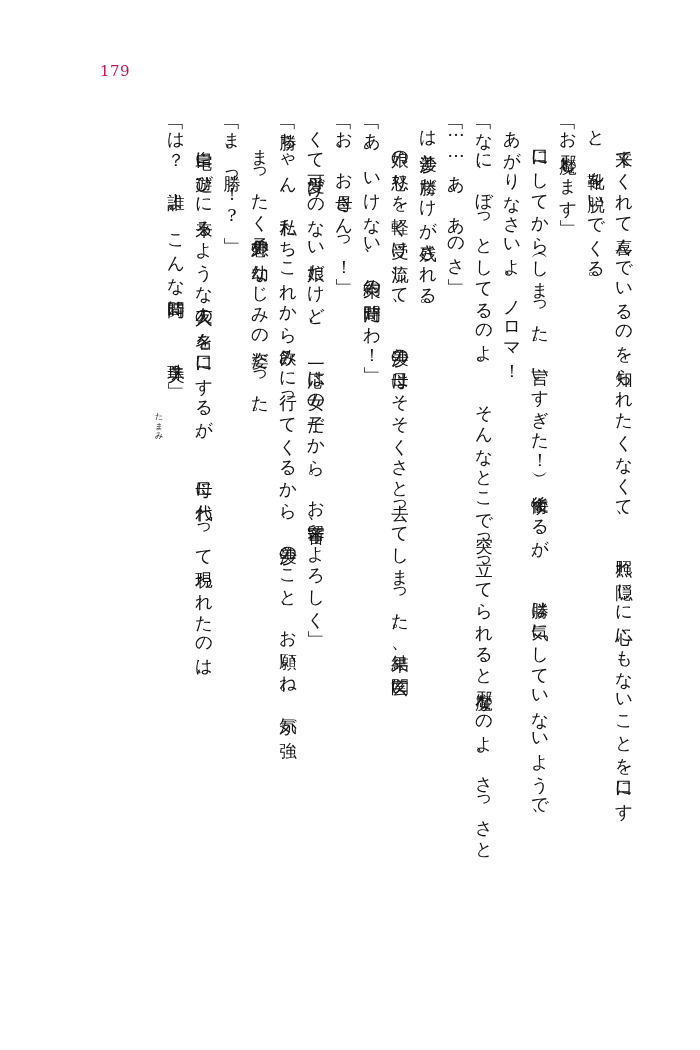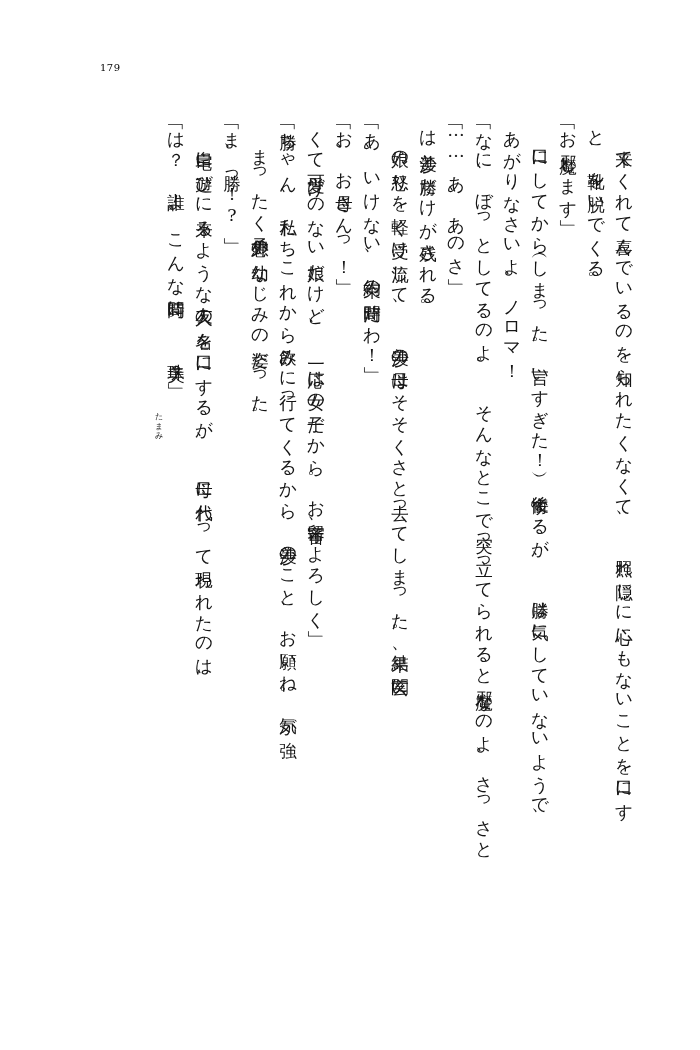--- a/index.html
+++ b/index.html
@@ -21,23 +21,23 @@
     left: 0;
     top: 0;
     width: 700px;
     height: 1050px;
   }
 
   .page-number {
     position: absolute;
     left: 100px;
     top: 62px;
-    font-size: 10px;
+    font-size: 15px;
     letter-spacing: 0.5px;
-    color: #000000;
+    color: #be185d;
     font-family: "DejaVu Serif", "Liberation Serif", serif;
   }
 
   
   .text-block {
     position: absolute;
     top: 118px;
     right: 68px;
     height: 855px;
     display: flex;

